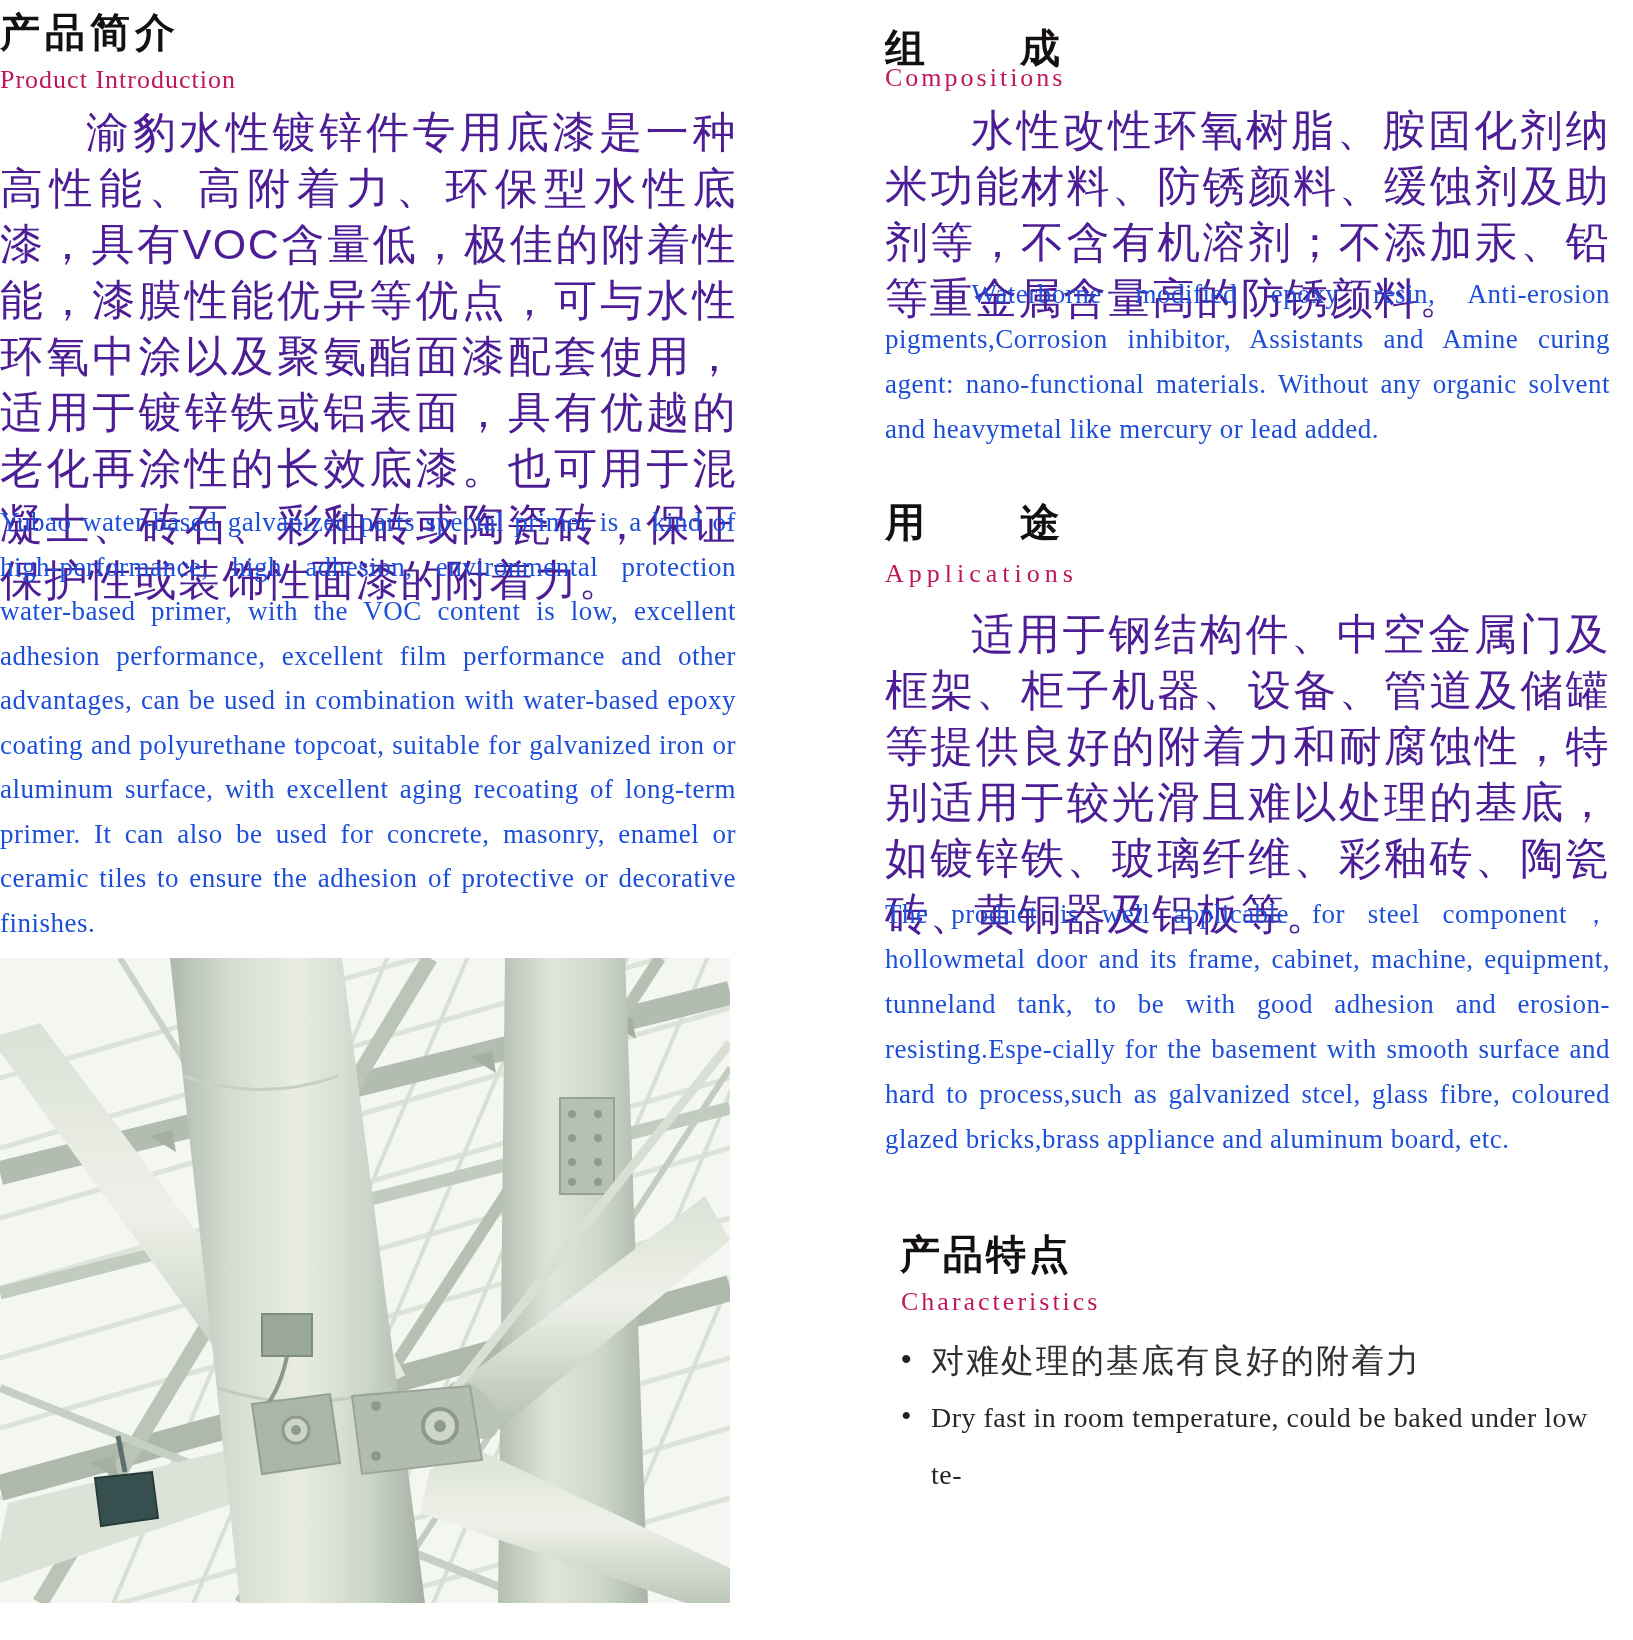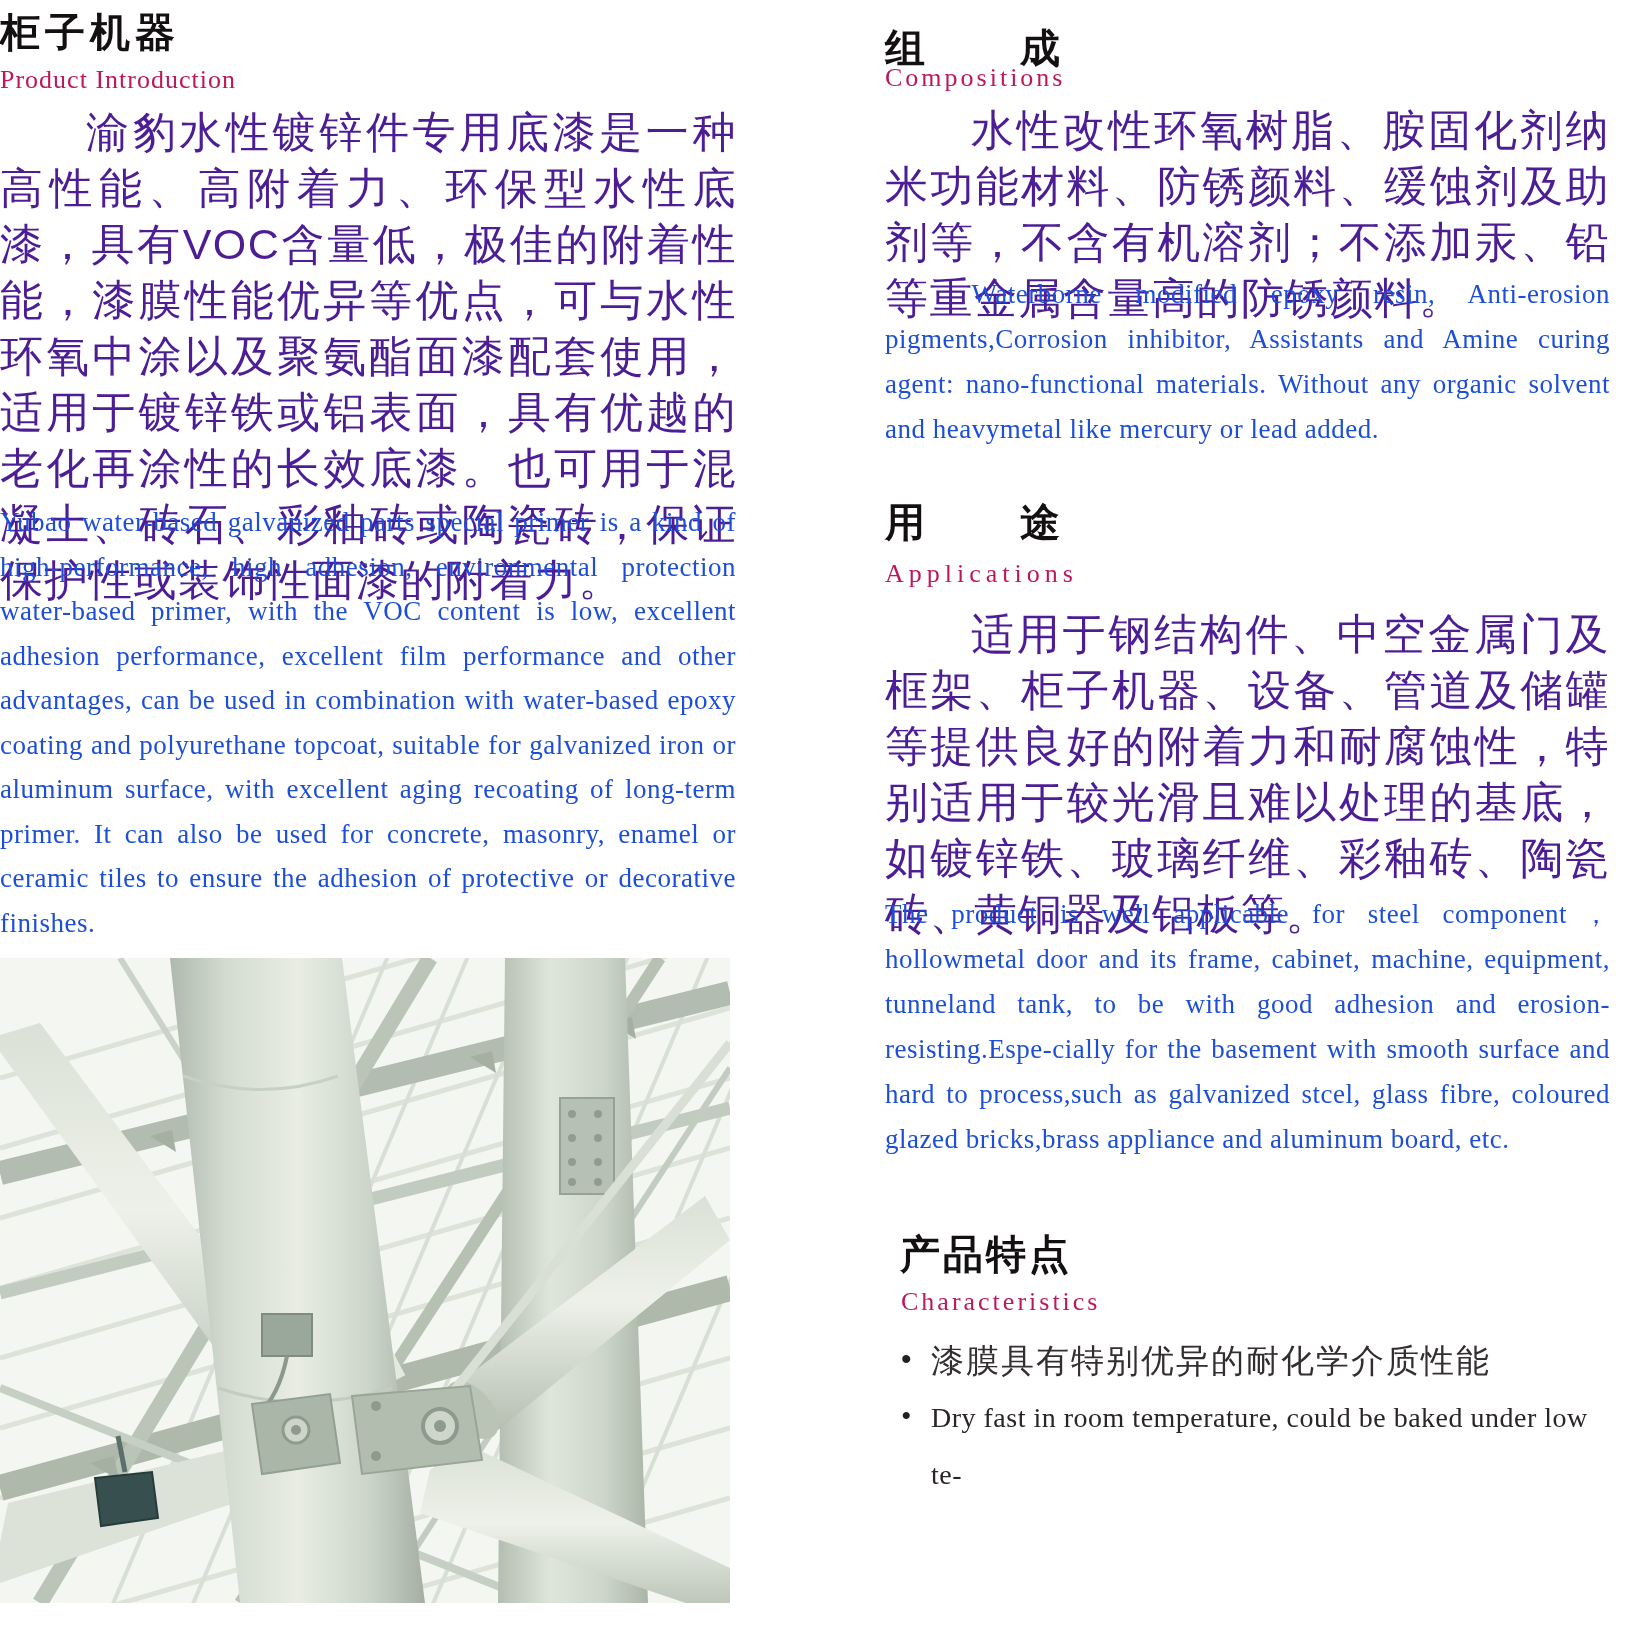--- a/index.html
+++ b/index.html
@@ -26,21 +26,21 @@
   
   .photo{position:absolute;left:0;top:958px;width:730px;height:645px;overflow:hidden;}
   .photo svg{display:block;}
 </style>
 </head>
 <body>
 
 <div id="canvas">
 
   <div class="abs" style="left:0;top:0;width:737px;">
-    <div class="abs cn-head" style="left:0;top:8px;">柜子机器</div>
+    <div class="abs cn-head" style="left:0;top:8px;">产品简介</div>
     <div class="abs en-sub" style="left:0;top:62px;letter-spacing:1px;">Product Introduction</div>
     <div class="abs cn-body" style="left:0;top:104px;width:737px;">渝豹水性镀锌件专用底漆是一种高性能、高附着力、环保型水性底漆，具有VOC含量低，极佳的附着性能，漆膜性能优异等优点，可与水性环氧中涂以及聚氨酯面漆配套使用，适用于镀锌铁或铝表面，具有优越的老化再涂性的长效底漆。也可用于混凝土、砖石、彩釉砖或陶瓷砖，保证保护性或装饰性面漆的附着力。</div>
     <div class="abs en-body" style="left:0;top:500px;width:736px;">Yubao water-based galvanized parts special primer is a kind of high-performance, high adhesion, environmental protection water-based primer, with the VOC content is low, excellent adhesion performance, excellent film performance and other advantages, can be used in combination with water-based epoxy coating and polyurethane topcoat, suitable for galvanized iron or aluminum surface, with excellent aging recoating of long-term primer. It can also be used for concrete, masonry, enamel or ceramic tiles to ensure the adhesion of protective or decorative finishes.</div>
   </div>
 
   <div class="photo">
     <svg width="730" height="645" viewBox="0 0 730 645" xmlns="http://www.w3.org/2000/svg">
       <defs>
         <linearGradient id="gC" x1="0" y1="0" x2="1" y2="0">
           <stop offset="0" stop-color="#aeb9ac"></stop>
@@ -130,19 +130,19 @@
       <div class="abs cn-head" style="left:0;top:498px;">用　　途</div>
       <div class="abs en-sub" style="left:0;top:556px;letter-spacing:5px;">Applications</div>
       <div class="abs cn-body" style="left:0;top:606px;width:725px;">适用于钢结构件、中空金属门及框架、柜子机器、设备、管道及储罐等提供良好的附着力和耐腐蚀性，特别适用于较光滑且难以处理的基底，如镀锌铁、玻璃纤维、彩釉砖、陶瓷砖、黄铜器及铝板等。</div>
       <div class="abs en-body r" style="left:0;top:892px;width:725px;">The product is well applicable for steel component， hollowmetal door and its frame, cabinet, machine, equipment, tunneland tank, to be with good adhesion and erosion-resisting.Espe-cially for the basement with smooth surface and hard to process,such as galvanized stcel, glass fibre, coloured glazed bricks,brass appliance and aluminum board, etc.</div>
     </div>
 
     <div>
       <div class="abs cn-head" style="left:15px;top:1230px;letter-spacing:3px;">产品特点</div>
       <div class="abs en-sub" style="left:16px;top:1284px;">Characteristics</div>
       <div class="abs" style="left:0;top:1332px;width:725px;">
-        <div class="blt">漆膜具有特别优异的耐化学介质性能</div>
+        <div class="blt">对难处理的基底有良好的附着力</div>
         <div class="blt en">Dry fast in room temperature, could be baked under low te-</div>
       </div>
     </div>
 
   </div>
 </div>
 
 </body></html>

